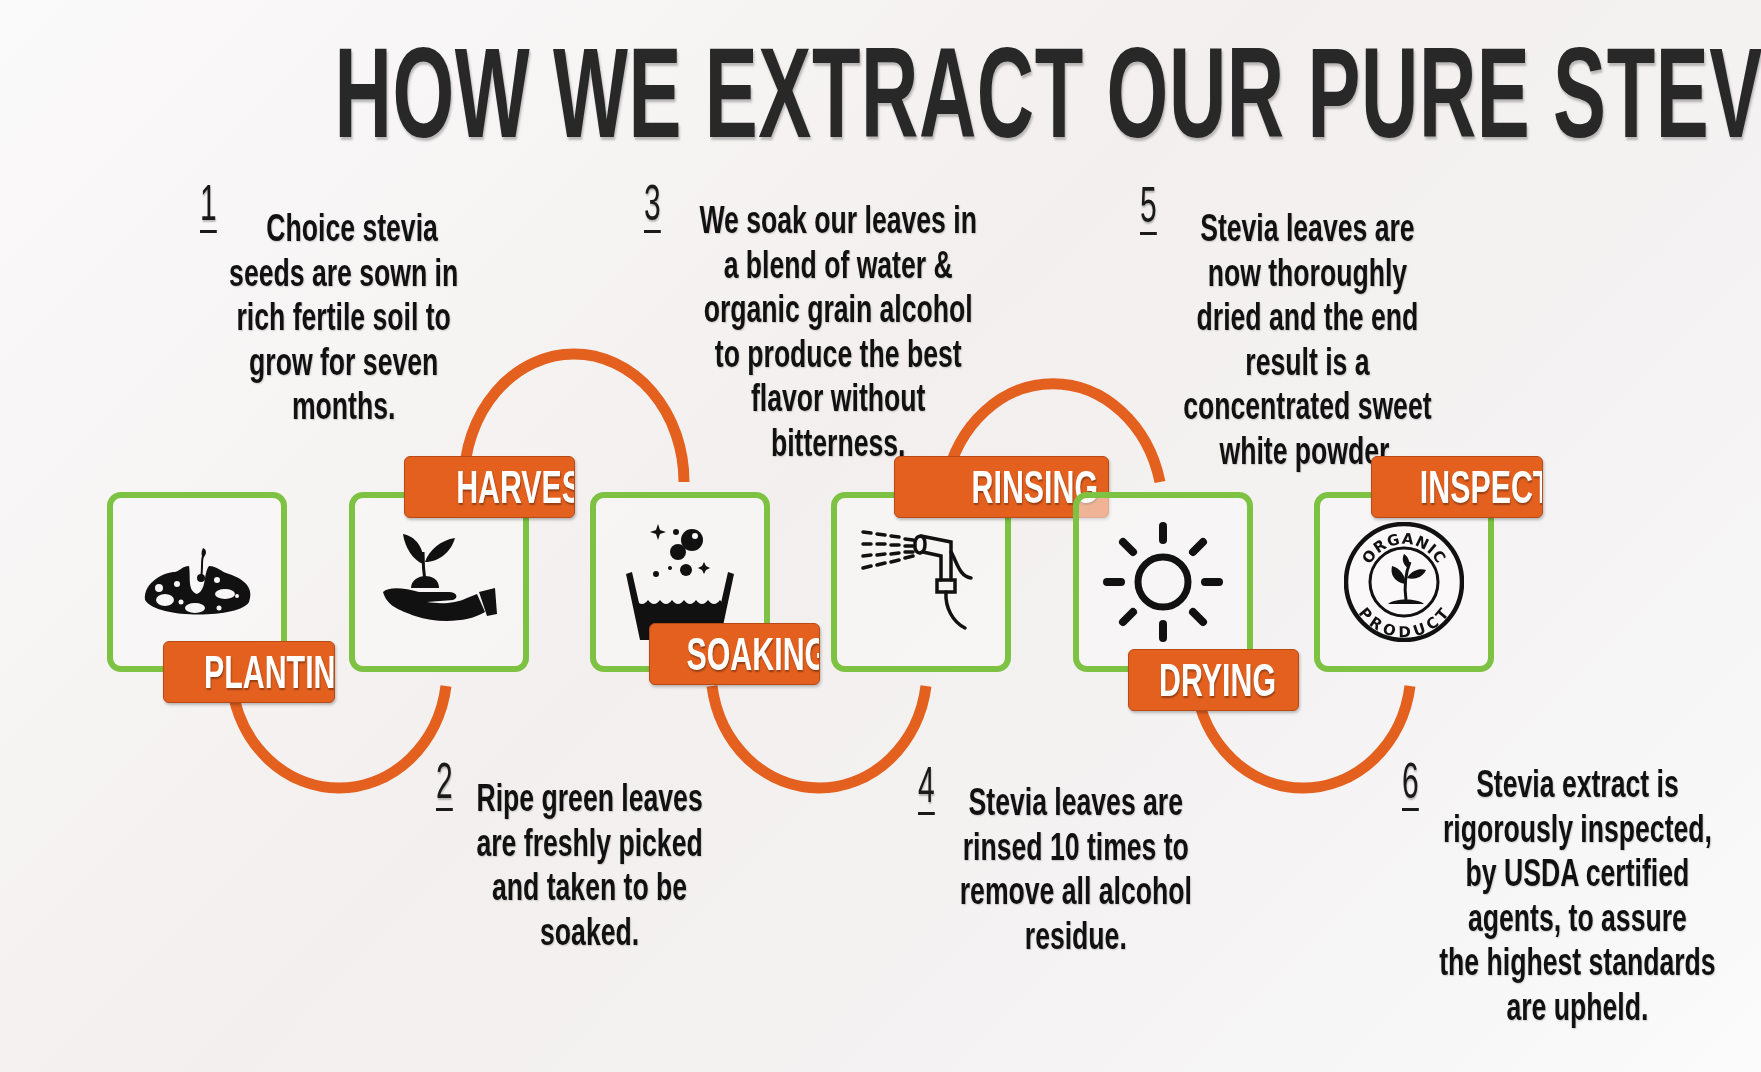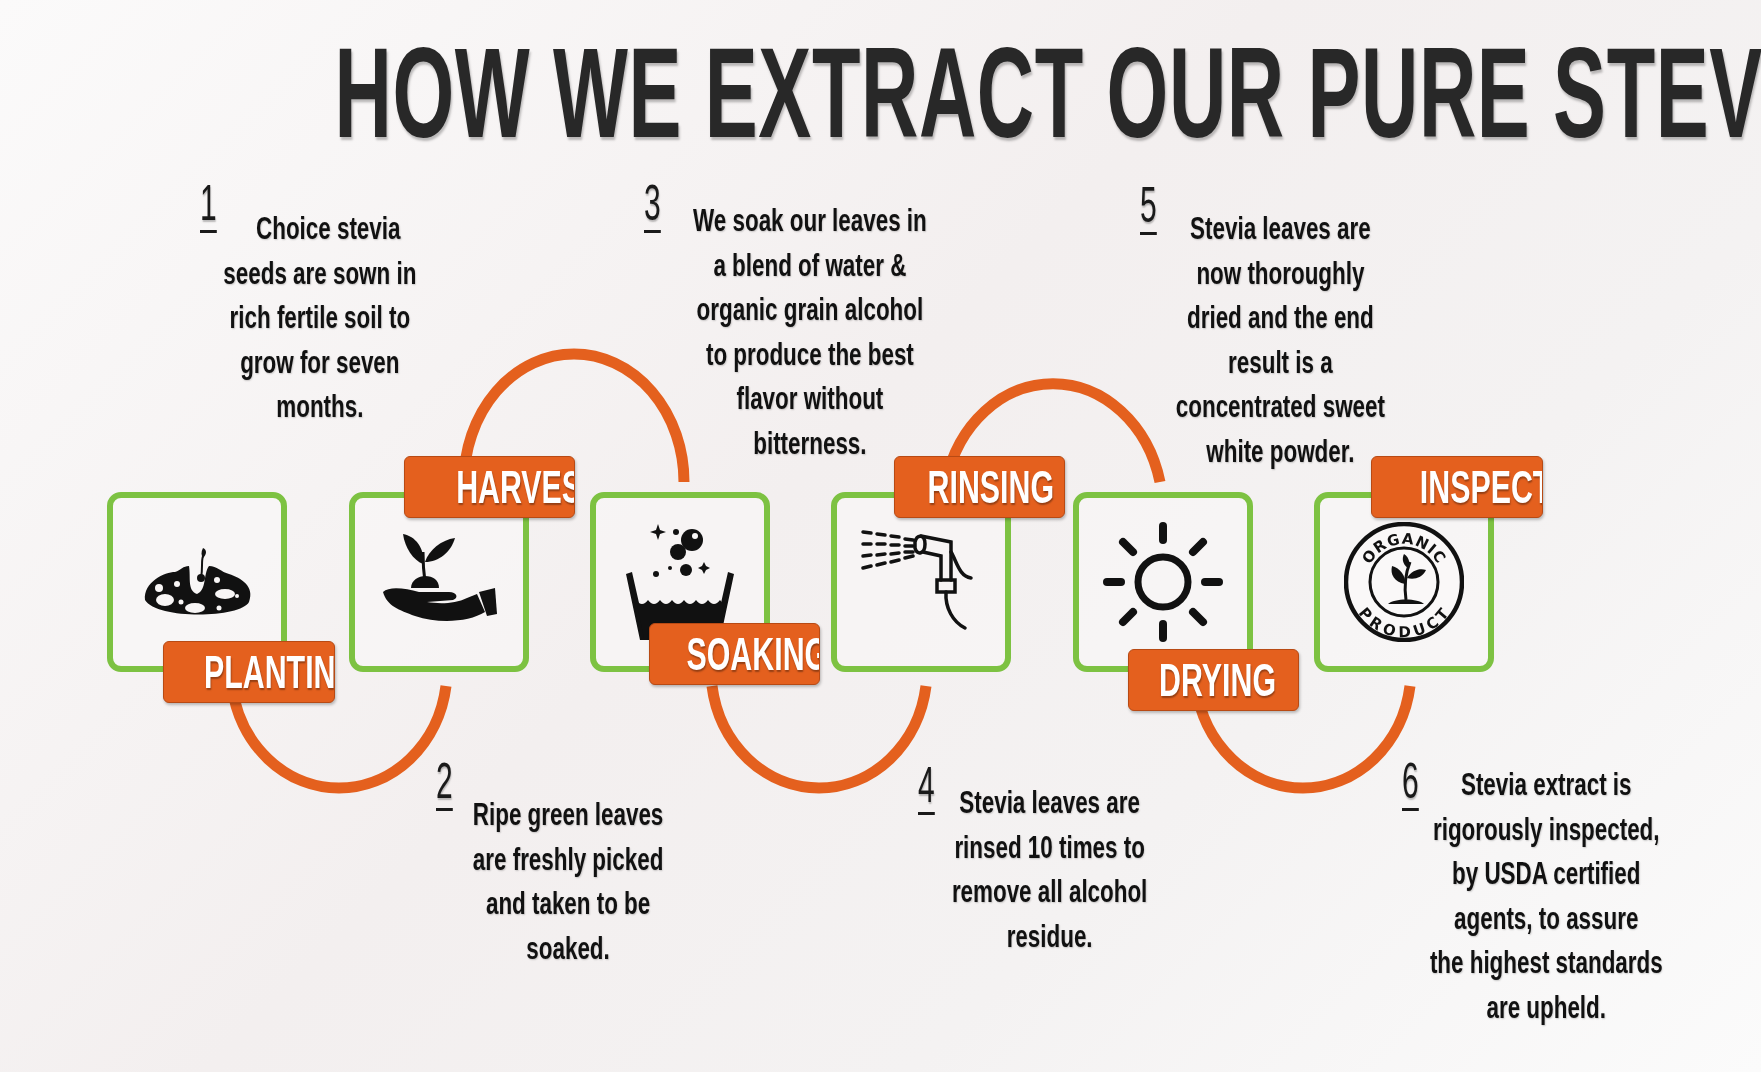--- a/index.html
+++ b/index.html
@@ -30,21 +30,21 @@
     box-shadow: 1px 2px 3px rgba(0,0,0,0.25);
     color: #ffffff; text-align: center; line-height: 60px; overflow: hidden;
   }
   .label span {
     display: inline-block; font-weight: 700; font-size: 46px;
     transform: scaleX(0.66); transform-origin: 50% 50%; white-space: nowrap;
     text-shadow: 1px 2px 2px rgba(0,0,0,0.35);
   }
   .desc {
     position: absolute; text-align: center; color: #111;
-    font-weight: 700; font-size: 32px; line-height: 44.5px;
+    font-weight: 700; font-size: 38px; line-height: 44.5px;
   }
   .desc .inner {
     display: inline-block; transform: scaleX(0.7); transform-origin: 50% 0;
     text-shadow: 1px 1px 2px rgba(0,0,0,0.2);
   }
   .desc .line { display: block; white-space: nowrap; }
   .num {
     position: absolute; font-weight: 400; font-size: 50px; line-height: 50px; color: #1a1a1a;
     transform: scaleX(0.6); transform-origin: 0 0;
     border-bottom: 3px solid #1a1a1a; padding-bottom: 2px;
@@ -97,21 +97,21 @@
     <span class="line">Stevia leaves are</span>
     <span class="line">now thoroughly</span>
     <span class="line">dried and the end</span>
     <span class="line">result is a</span>
     <span class="line">concentrated sweet</span>
     <span class="line">white powder.</span>
   </div>
 </div>
 
 <div class="num" style="left:436px; top:756px;">2</div>
-<div class="desc" style="left:428px; top:792px; width:280px;">
+<div class="desc" style="left:428px; top:776px; width:280px;">
   <div class="inner">
     <span class="line">Ripe green leaves</span>
     <span class="line">are freshly picked</span>
     <span class="line">and taken to be</span>
     <span class="line">soaked.</span>
   </div>
 </div>
 
 <div class="num" style="left:918px; top:760px;">4</div>
 <div class="desc" style="left:910px; top:780px; width:280px;">
@@ -197,21 +197,21 @@
       <path d="M2 34 L10 33 M16 33 L24 32 M30 32 L38 31 M44 30 L52 30"></path>
       <path d="M2 46 L10 44 M16 43 L24 41 M30 40 L38 38 M44 36 L52 34"></path>
       <path d="M54 20 C56 12 64 12 64 22 C64 32 56 34 54 26 Z"></path>
       <path d="M60 14 L90 20 L90 58 M62 30 L80 34 L80 58"></path>
       <path d="M90 30 C96 40 98 54 110 56"></path>
       <rect x="76" y="58" width="18" height="12"></rect>
       <path d="M85 70 C84 86 92 100 104 106"></path>
     </g>
   </svg>
 </div>
-<div class="label" style="left:894px; top:456px; width:169px;">
+<div class="label" style="left:894px; top:456px; width:169px;padding-left:44px;">
   <span>RINSING</span>
 </div>
 
 <div class="box" style="left:1073px; top:492px;">
   <svg class="icon" viewBox="0 0 120 120">
     <circle cx="60" cy="60" r="25" stroke="#111" stroke-width="7" fill="none"></circle>
     <g stroke="#111" stroke-width="8" stroke-linecap="round">
       <line x1="60" y1="4" x2="60" y2="18"></line>
       <line x1="60" y1="102" x2="60" y2="116"></line>
       <line x1="4" y1="60" x2="18" y2="60"></line>

